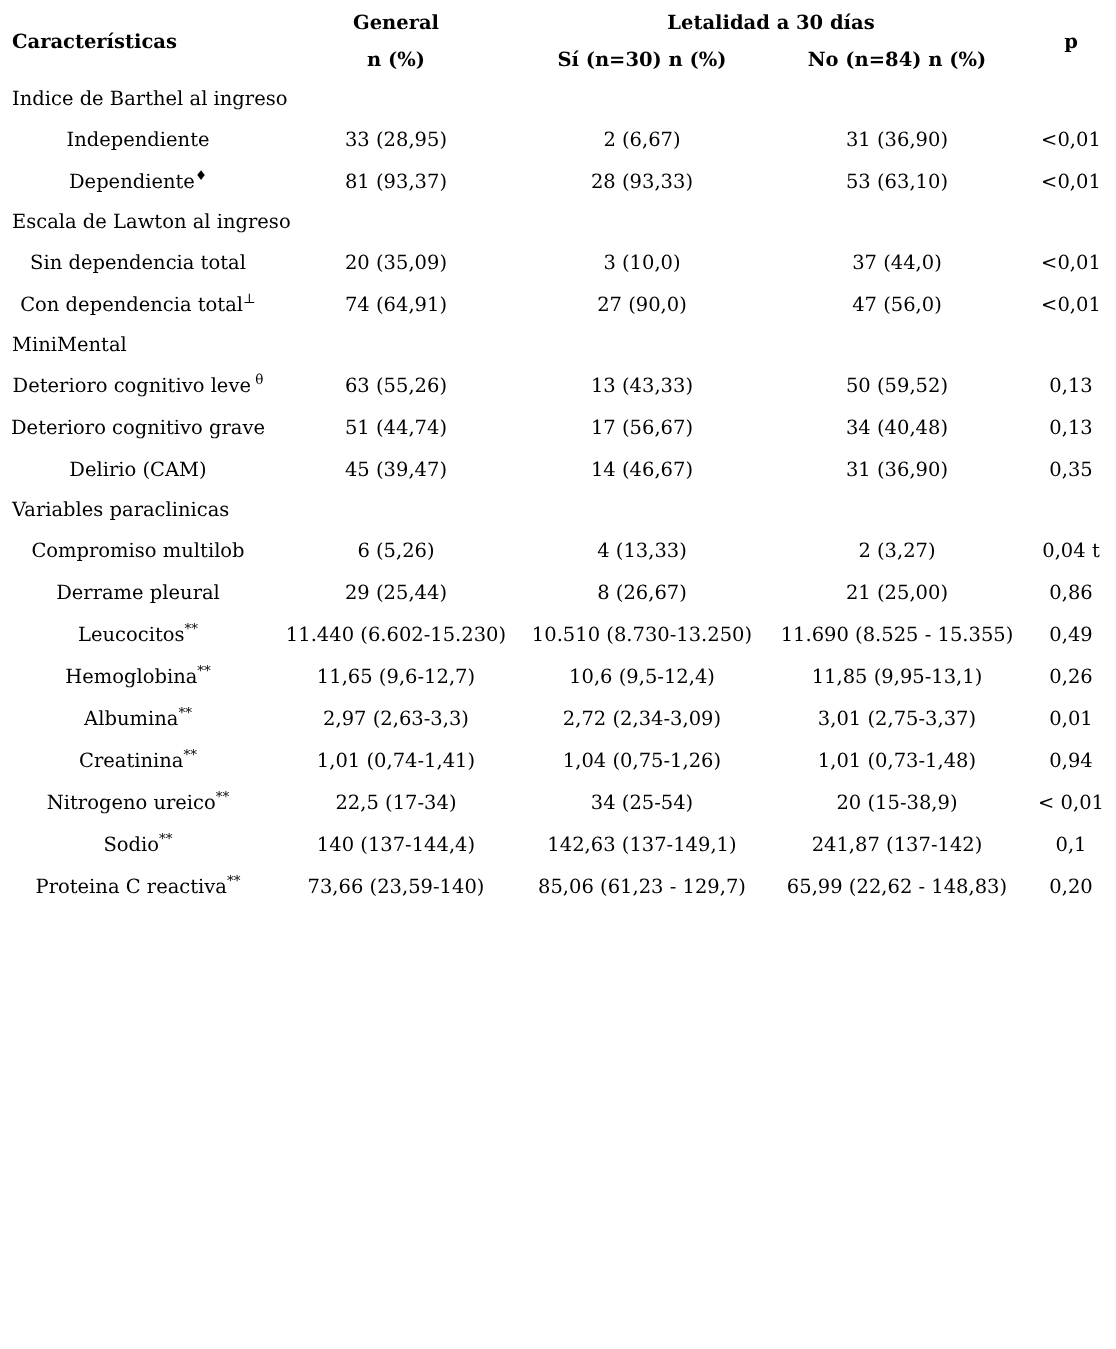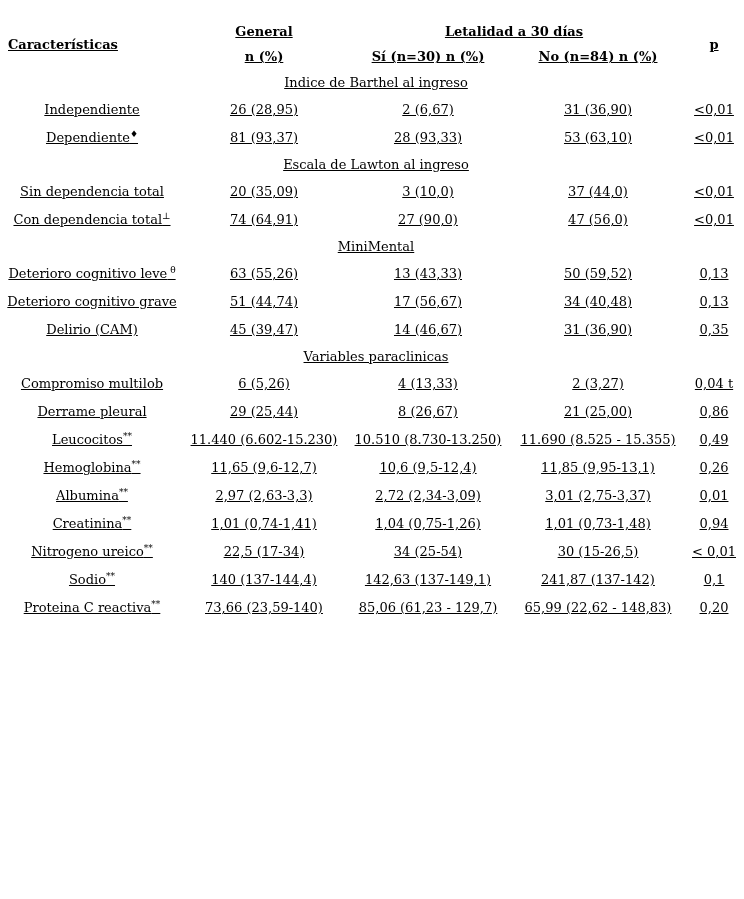--- a/index.html
+++ b/index.html
@@ -13,22 +13,21 @@
     position: relative;
     width: 744px;
     height: 899px;
     background: #ffffff;
     overflow: hidden;
   }
   table.stats {
     border-collapse: collapse;
     table-layout: fixed;
     width: 744px;
-    margin-top: 20px;
-    text-decoration: underline;
+    margin-top: 4px;
   }
   col.c-label   { width: 184px; }
   col.c-general { width: 160px; }
   col.c-yes     { width: 168px; }
   col.c-no      { width: 172px; }
   col.c-p       { width: 60px;  }
   th, td {
     font-size: 13px;
     line-height: 1.1;
     text-align: center;
@@ -39,21 +38,21 @@
   }
   thead th {
     font-weight: bold;
     height: 25px;
   }
   th.left-head {
     text-align: left;
     padding-left: 8px;
   }
   td.section {
-    text-align: center;
+    text-align: left;
     padding-left: 8px;
     height: 26px;
     font-weight: normal;
   }
   td.cell {
     height: 28px;
     font-weight: normal;
   }
   td.row-label sup, .sup-mark {
     font-size: 9px;
@@ -84,21 +83,21 @@
         <th>Sí (n=30) n (%)</th>
         <th>No (n=84) n (%)</th>
       </tr>
     </thead>
     <tbody id="table-body">
         <tr>
           <td colspan="5" class="section">Indice de Barthel al ingreso</td>
         </tr>
         <tr>
           <td class="cell row-label">Independiente</td>
-          <td class="cell">26 (28,95)</td>
+          <td class="cell">33 (28,95)</td>
           <td class="cell">2 (6,67)</td>
           <td class="cell">31 (36,90)</td>
           <td class="cell">&lt;0,01</td>
         </tr>
         <tr>
           <td class="cell row-label">Dependiente<sup>♦</sup></td>
           <td class="cell">81 (93,37)</td>
           <td class="cell">28 (93,33)</td>
           <td class="cell">53 (63,10)</td>
           <td class="cell">&lt;0,01</td>
@@ -186,21 +185,21 @@
           <td class="cell row-label">Creatinina<sup>**</sup></td>
           <td class="cell">1,01 (0,74-1,41)</td>
           <td class="cell">1,04 (0,75-1,26)</td>
           <td class="cell">1,01 (0,73-1,48)</td>
           <td class="cell">0,94</td>
         </tr>
         <tr>
           <td class="cell row-label">Nitrogeno ureico<sup>**</sup></td>
           <td class="cell">22,5 (17-34)</td>
           <td class="cell">34 (25-54)</td>
-          <td class="cell">30 (15-26,5)</td>
+          <td class="cell">20 (15-38,9)</td>
           <td class="cell">&lt; 0,01</td>
         </tr>
         <tr>
           <td class="cell row-label">Sodio<sup>**</sup></td>
           <td class="cell">140 (137-144,4)</td>
           <td class="cell">142,63 (137-149,1)</td>
           <td class="cell">241,87 (137-142)</td>
           <td class="cell">0,1</td>
         </tr>
         <tr>

